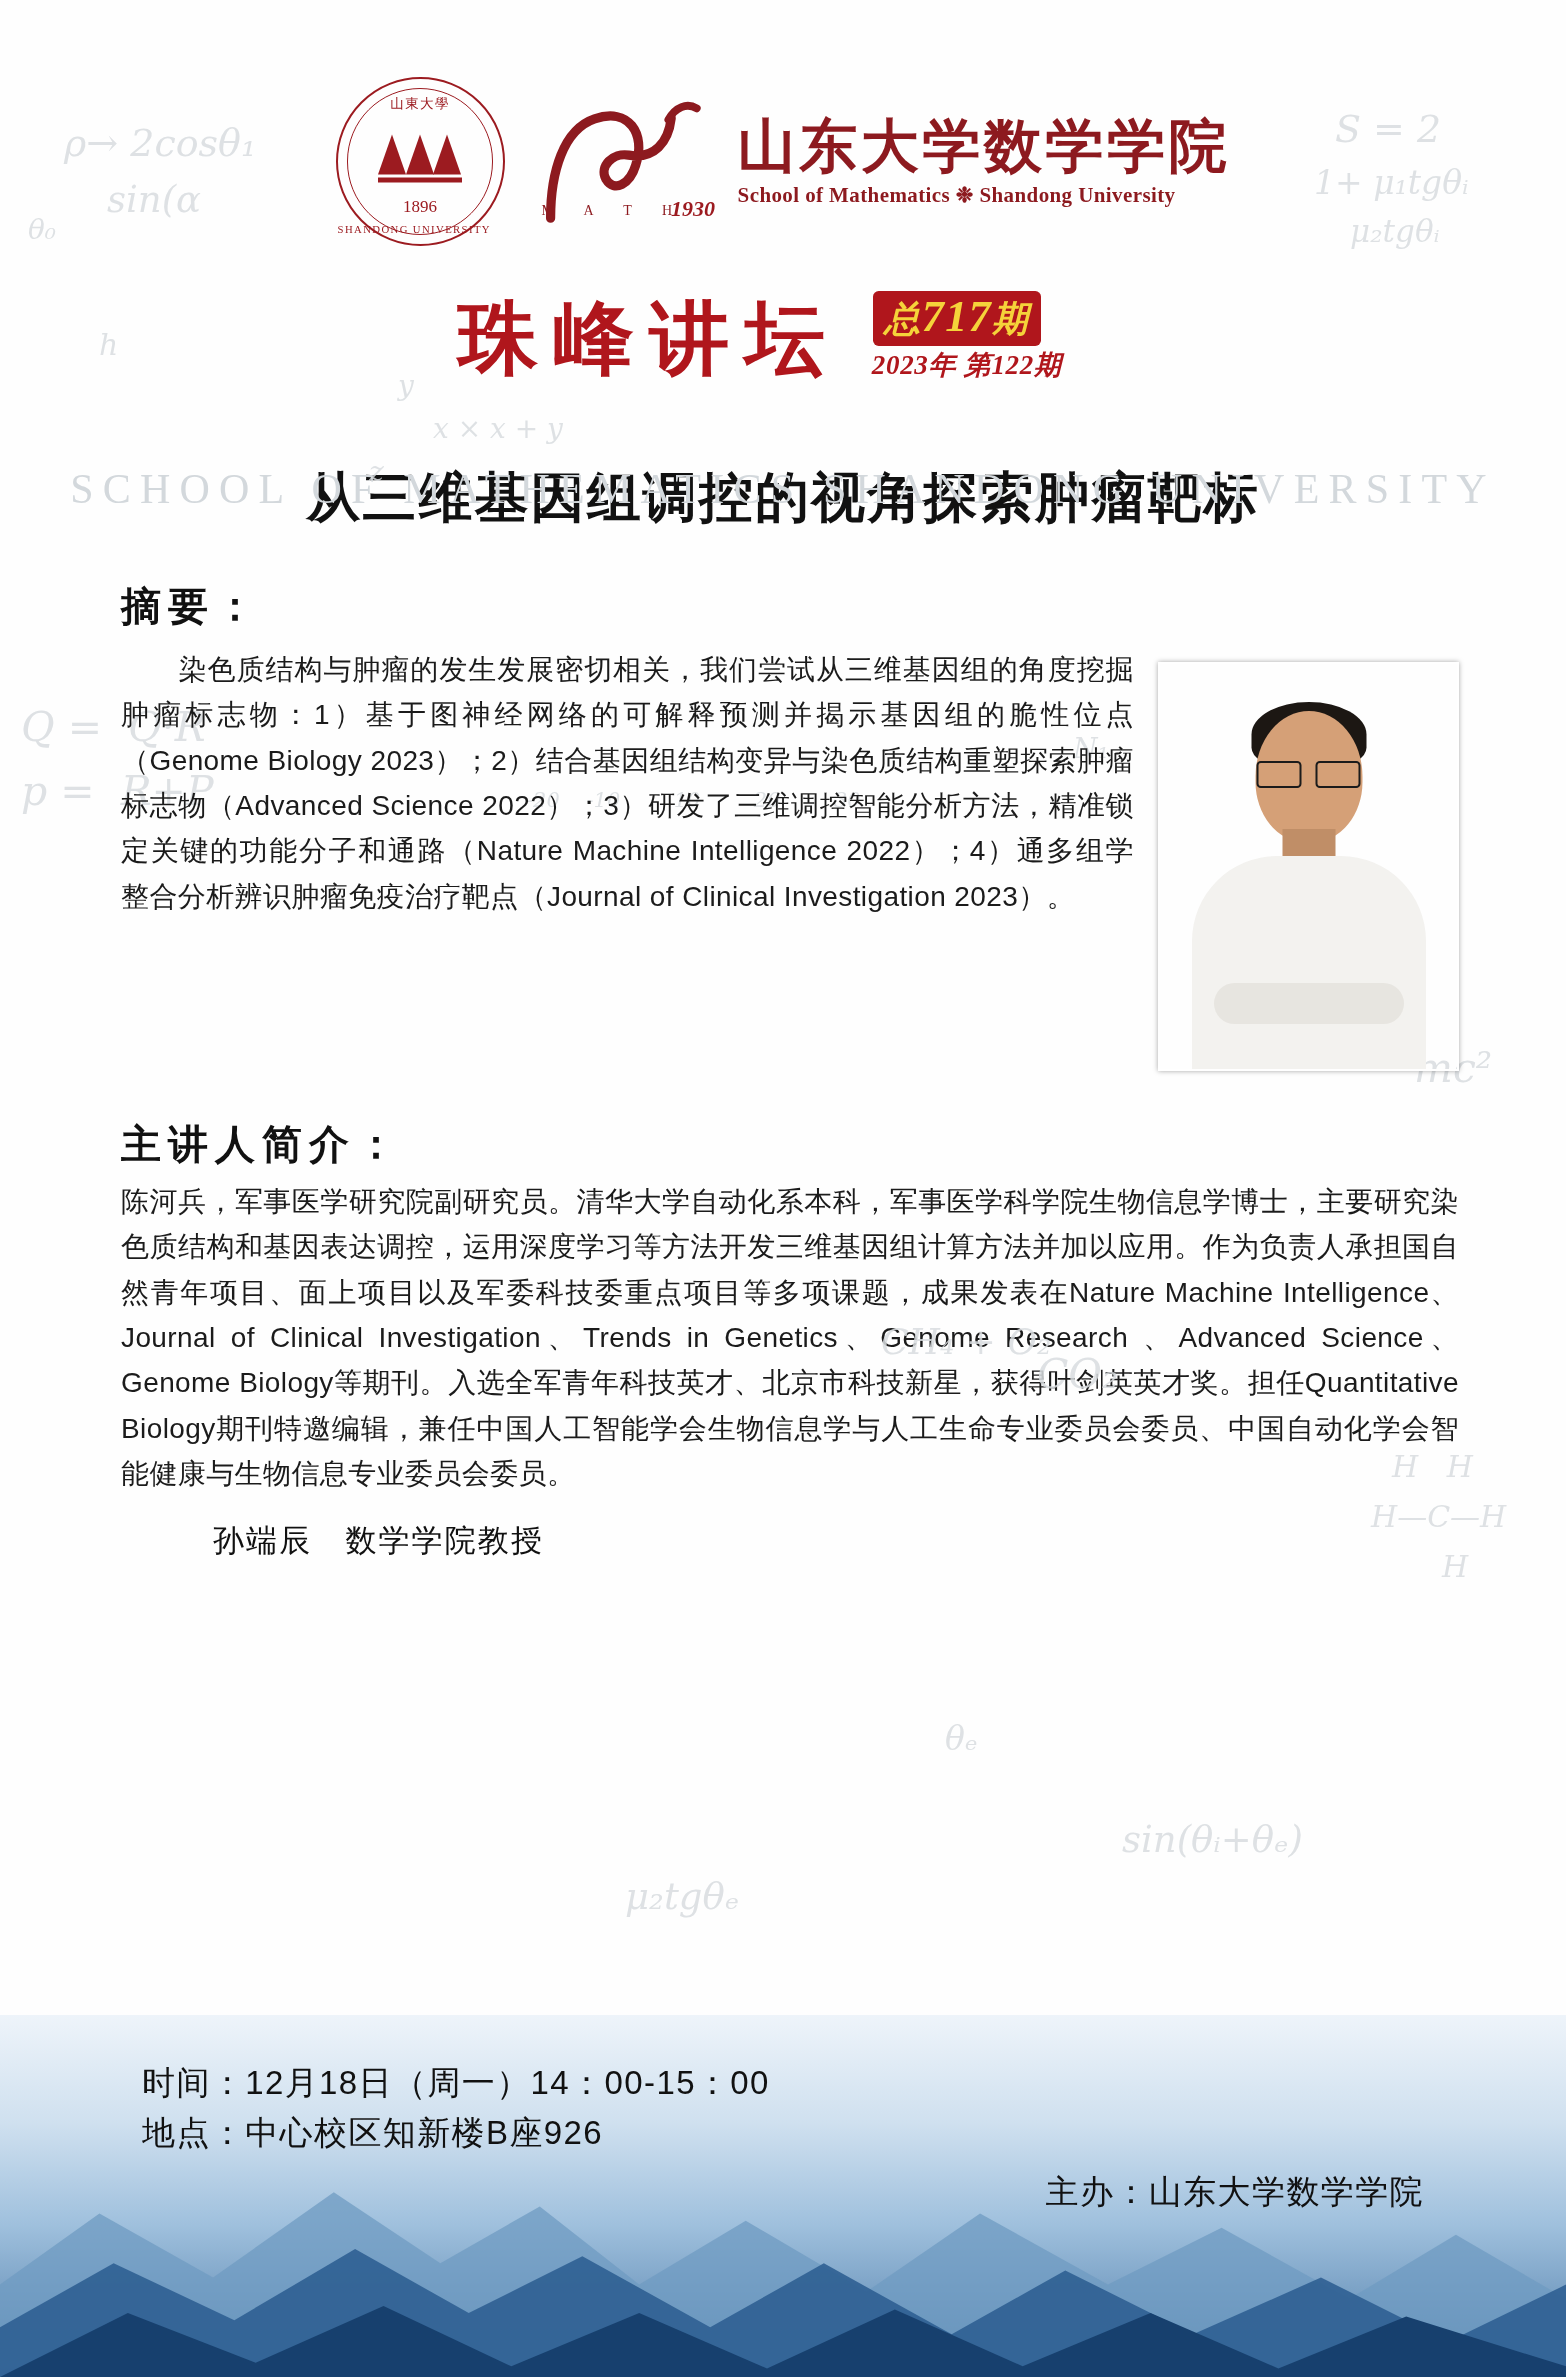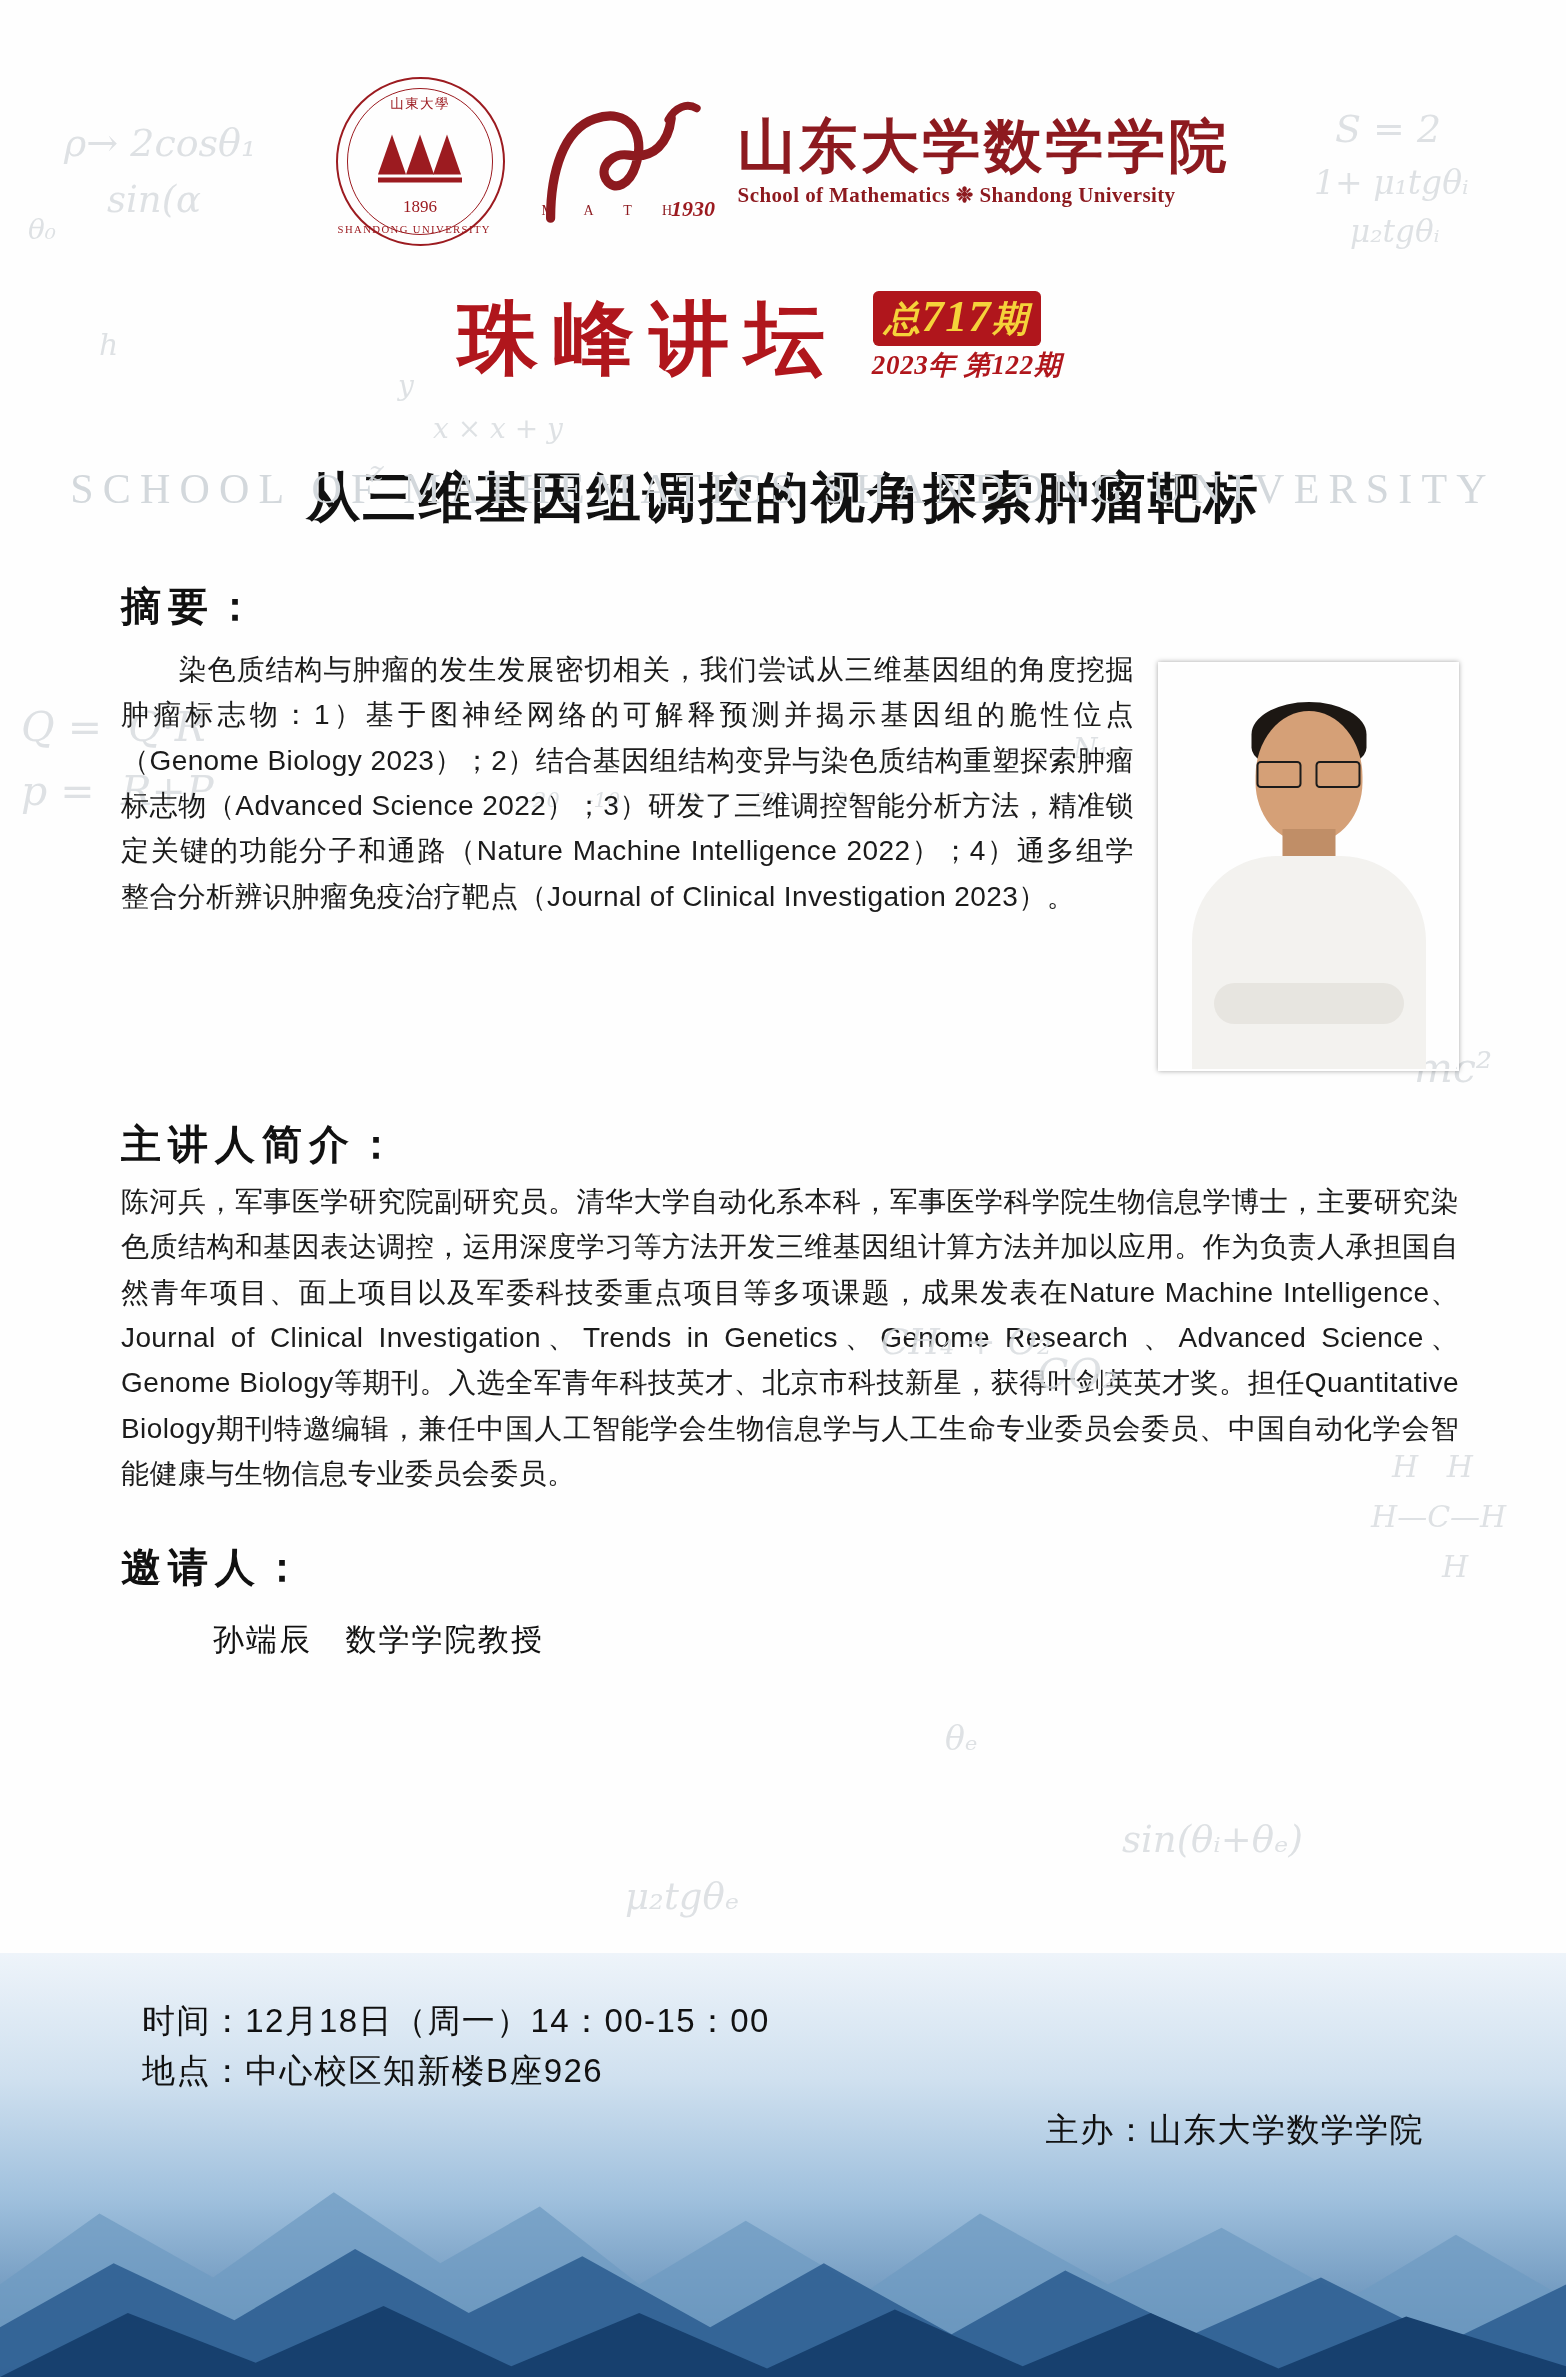--- a/index.html
+++ b/index.html
@@ -356,21 +356,21 @@
     color: #111;
     letter-spacing: 2.1px;
   }
 
   
   .footer {
     position: absolute;
     left: 0;
     right: 0;
     bottom: 0;
-    height: 424px;
+    height: 362px;
   }
   .mountains {
     position: absolute;
     inset: 0;
     background: linear-gradient(180deg, #eef4fa 0%, #cfe0ef 30%, #9fc0dd 58%, #4d7ba8 100%);
   }
   .mountains svg { position: absolute; left: 0; bottom: 0; }
   .footer-lines {
     position: absolute;
     left: 142px;
@@ -476,21 +476,20 @@
       <div class="arm"></div>
     </div>
     <div class="body-text"><span class="indent"></span><span>染色质结构与肿瘤的发生发展密切相关，我们尝试从三维基因组的角度挖掘肿瘤标志物：1）基于图神经网络的可解释预测并揭示基因组的脆性位点（Genome Biology 2023）；2）结合基因组结构变异与染色质结构重塑探索肿瘤标志物（Advanced Science 2022）；3）研发了三维调控智能分析方法，精准锁定关键的功能分子和通路（Nature Machine Intelligence 2022）；4）通多组学整合分析辨识肿瘤免疫治疗靶点（Journal of Clinical Investigation 2023）。</span></div>
   </div>
 
   <div class="section-head">主讲人简介：</div>
   <div class="bio-wrap">
     <div class="bio-text"><span class="indent"></span><span>陈河兵，军事医学研究院副研究员。清华大学自动化系本科，军事医学科学院生物信息学博士，主要研究染色质结构和基因表达调控，运用深度学习等方法开发三维基因组计算方法并加以应用。作为负责人承担国自然青年项目、面上项目以及军委科技委重点项目等多项课题，成果发表在Nature Machine Intelligence、Journal of Clinical Investigation、Trends in Genetics、Genome Research 、Advanced Science、Genome Biology等期刊。入选全军青年科技英才、北京市科技新星，获得叶剑英英才奖。担任Quantitative  Biology期刊特邀编辑，兼任中国人工智能学会生物信息学与人工生命专业委员会委员、中国自动化学会智能健康与生物信息专业委员会委员。</span></div>
   </div>
 
-  <div class="section-head">邀请人：</div>
   <div class="inviter-name">孙端辰　数学学院教授</div>
 
   <div class="footer">
     <div class="mountains">
       <svg width="1566" height="398" viewBox="0 0 2205 560" preserveAspectRatio="none">
         <polygon points="0,560 0,430 140,330 300,420 470,300 620,400 760,320 900,430 1050,340 1220,440 1380,330 1560,430 1720,350 1900,450 2050,360 2205,450 2205,560" fill="#6f9bc2" opacity=".75"></polygon>
         <polygon points="0,560 0,490 160,400 330,480 500,380 660,470 820,390 1000,490 1160,400 1340,500 1500,410 1680,500 1860,420 2040,510 2205,430 2205,560" fill="#2f5f92" opacity=".9"></polygon>
         <polygon points="0,560 180,470 360,540 540,460 720,545 900,470 1080,548 1260,465 1440,545 1620,470 1800,548 1980,475 2205,545 2205,560" fill="#17406e"></polygon>
       </svg>
     </div>

